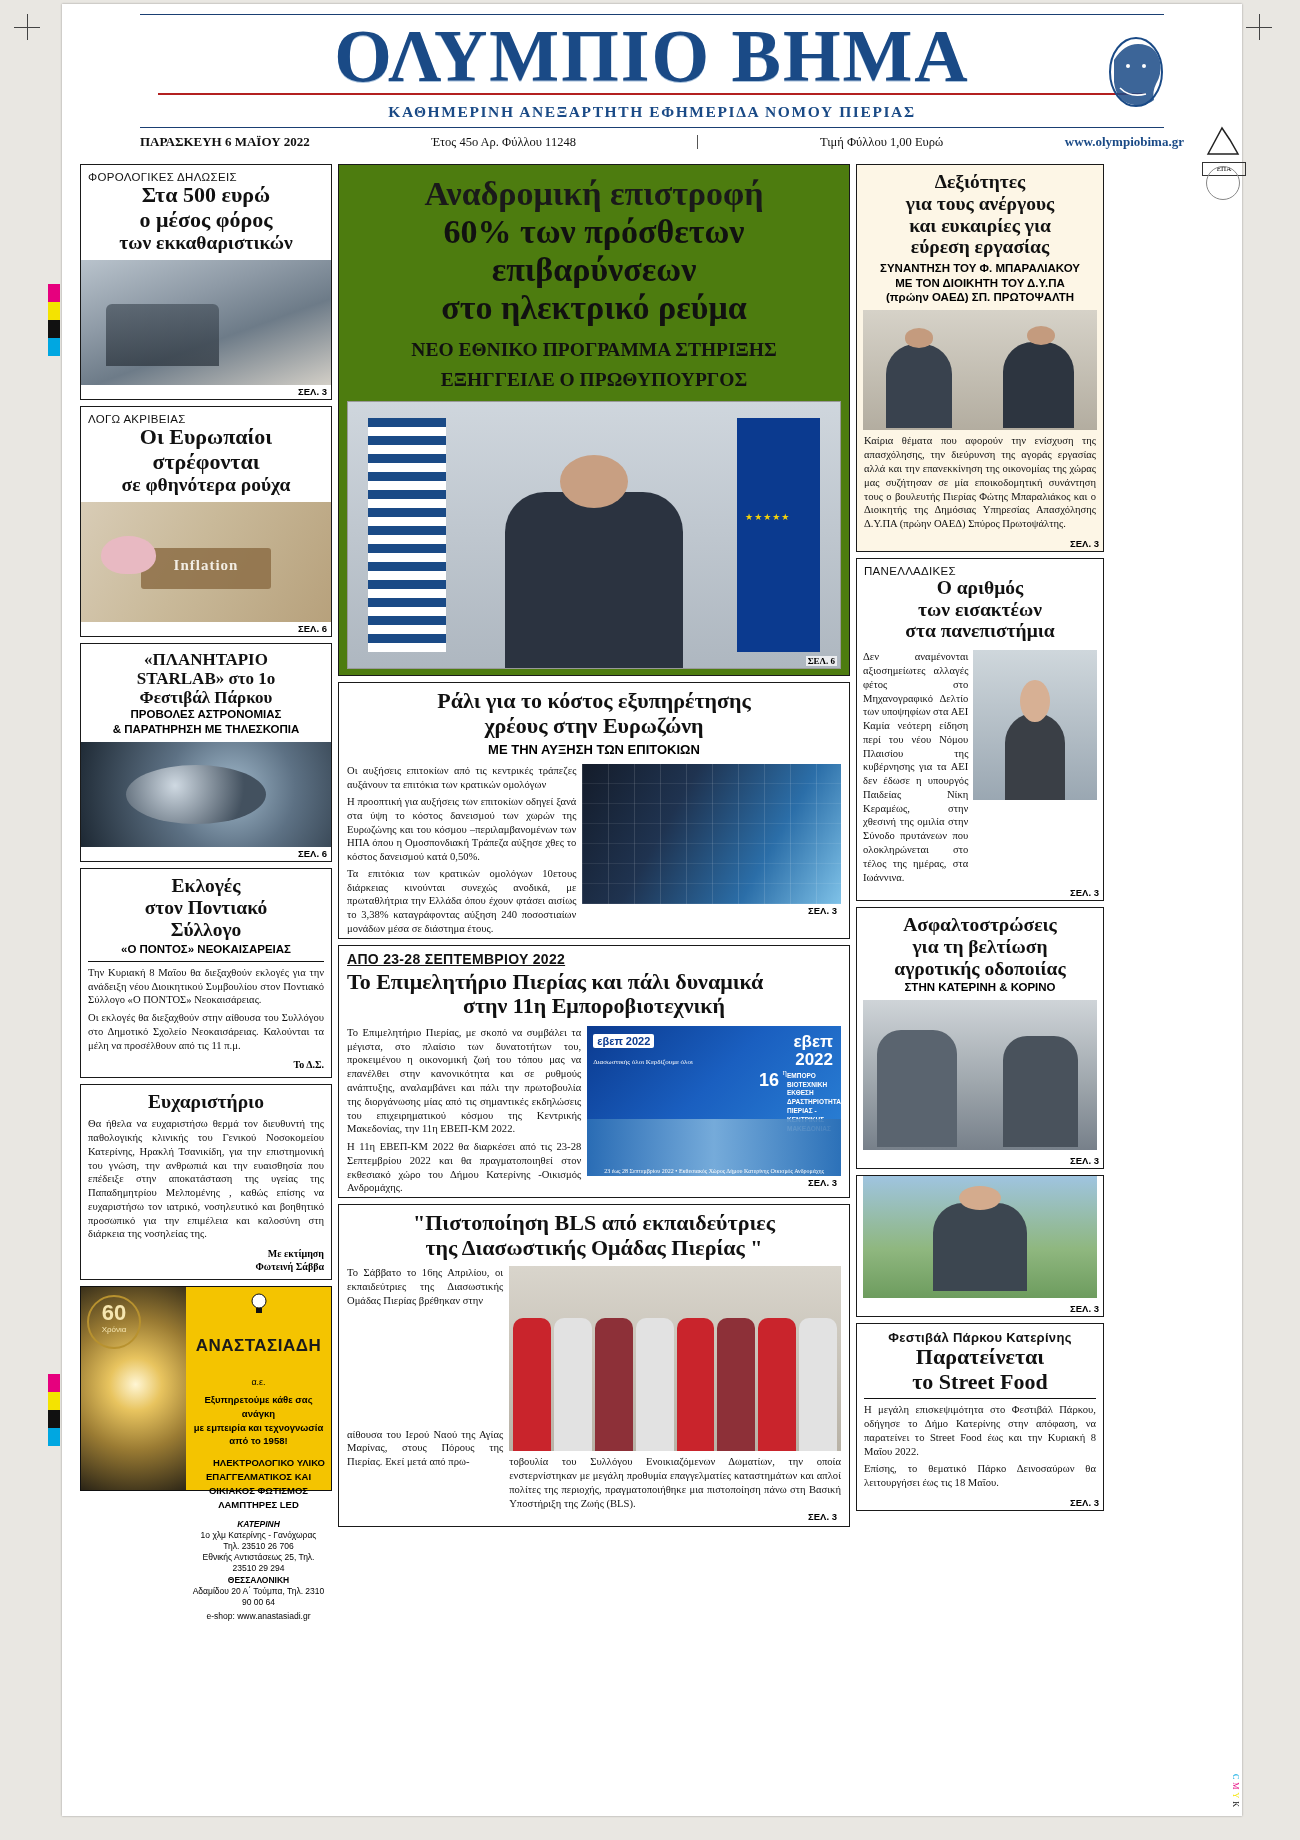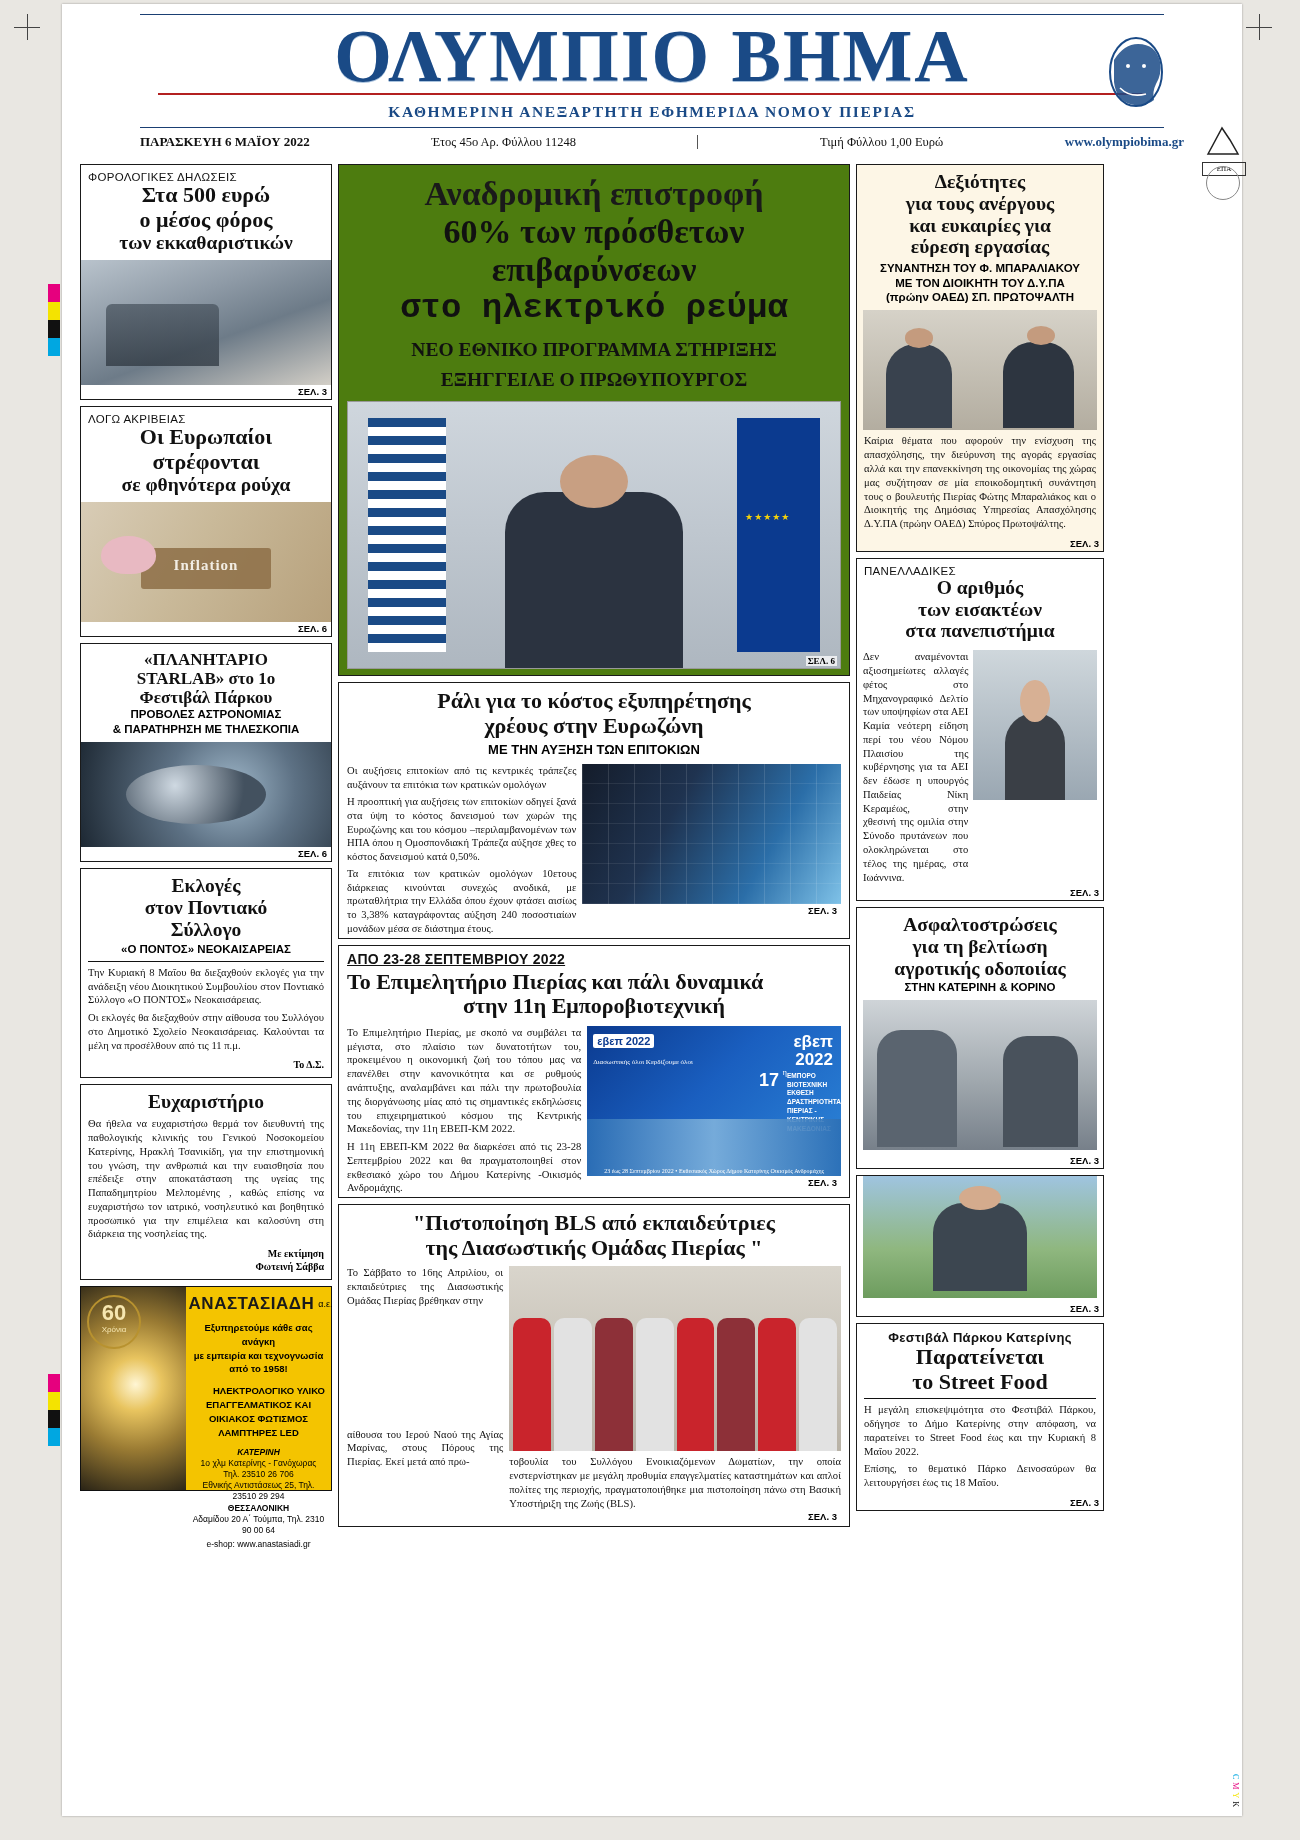--- a/index.html
+++ b/index.html
@@ -265,21 +265,21 @@
       </div>
 
       <div class="ad" style="height:205px;">
         <div class="ad-left photo ph-bulb">
           <div style="position:absolute;left:6px;top:8px;width:54px;height:54px;border:2px solid #b8922f;border-radius:50%;color:#f6e6b0;text-align:center;font-family:'Liberation Sans',sans-serif;">
             <div style="font-size:22px;font-weight:bold;line-height:1.1;margin-top:4px;">60</div>
             <div style="font-size:8px;">Χρόνια</div>
           </div>
         </div>
         <div class="ad-right">
-          <div style="display:flex;align-items:center;justify-content:center;gap:4px;">
+          <div style="display:flex;align-items:center;justify-content:center;gap:21px;flex-direction:column;">
             <svg width="18" height="22" viewBox="0 0 18 22">
               <circle cx="9" cy="8" r="7" fill="#fff" stroke="#111"></circle>
                 <rect x="6" y="15" width="6" height="5" fill="#111"></rect>
             </svg>
             <span class="ad-logo">ΑΝΑΣΤΑΣΙΑΔΗ</span>
             <span style="font-size:9px;font-family:'Liberation Sans',sans-serif;">α.ε.</span>
           </div>
           <div class="ad-strong" style="margin-top:6px;">Εξυπηρετούμε κάθε σας ανάγκη</div>
           <div class="ad-strong">με εμπειρία και τεχνογνωσία από το 1958!</div>
           <div class="ad-strong" style="margin-top:8px;text-align:right;">ΗΛΕΚΤΡΟΛΟΓΙΚΟ ΥΛΙΚΟ</div>
@@ -296,21 +296,21 @@
 
     </div>
 
     <div class="col-mid">
 
       <div class="box" style="background:#4d7c0f;">
         <div class="pad" style="padding:10px 12px 6px;">
           <div class="hl" style="font-size:34px;color:#1a1a1a;line-height:1.12;">Αναδρομική επιστροφή</div>
           <div class="hl" style="font-size:34px;line-height:1.12;">60%  των πρόσθετων</div>
           <div class="hl" style="font-size:34px;line-height:1.12;">επιβαρύνσεων</div>
-          <div class="hl" style="font-size:34px;line-height:1.12;font-family:Liberation Mono, monospace;">στο ηλεκτρικό ρεύμα</div>
+          <div class="hl" style="font-size:34px;line-height:1.12;">στο ηλεκτρικό ρεύμα</div>
           <div class="hl hl-21" style="padding-top:12px;">ΝΕΟ ΕΘΝΙΚΟ ΠΡΟΓΡΑΜΜΑ ΣΤΗΡΙΞΗΣ</div>
           <div class="hl hl-21" style="padding-top:8px;">ΕΞΗΓΓΕΙΛΕ Ο ΠΡΩΘΥΠΟΥΡΓΟΣ</div>
         </div>
         <div class="photo ph-pm" style="height:268px;margin:4px 8px 6px;width:auto;border:1px solid #999;">
           <div class="flag-gr"></div>
           <div class="flag-eu"></div>
           <div class="suit"></div>
           <div class="head"></div>
           <div class="cap">ΣΕΛ. 6</div>
         </div>
@@ -345,21 +345,21 @@
           <div style="width:48%;">
             <div class="body-txt">Το Επιμελητήριο Πιερίας, με σκοπό να συμβάλει τα μέγιστα, στο πλαίσιο των δυνατοτήτων του, προκειμένου η οικονομική ζωή του τόπου μας να επανέλθει στην κανονικότητα και σε ρυθμούς ανάπτυξης, αναλαμβάνει και πάλι την πρωτοβουλία της διοργάνωσης μίας από τις σημαντικές εκδηλώσεις του επιχειρηματικού κόσμου της Κεντρικής Μακεδονίας, την 11η ΕΒΕΠ-ΚΜ 2022.</div>
             <div class="body-txt" style="margin-top:4px;">Η 11η ΕΒΕΠ-ΚΜ 2022 θα διαρκέσει από τις 23-28 Σεπτεμβρίου 2022 και θα πραγματοποιηθεί στον εκθεσιακό χώρο του Δήμου Κατερίνης -Οικισμός Ανδρομάχης.</div>
           </div>
           <div style="width:52%;">
             <div class="poster" style="height:150px;">
               <div style="position:absolute;left:6px;top:8px;background:#fff;color:#0b3a8f;font-family:'Liberation Sans',sans-serif;font-weight:bold;font-size:11px;padding:1px 4px;border-radius:2px;">εβεπ 2022</div>
               <div style="position:absolute;left:6px;top:32px;color:#fff;font-size:7px;width:40%;line-height:1.3;">Διασωστικής όλοι Κερδίζουμε όλοι</div>
               <div style="position:absolute;right:8px;top:6px;color:#fff;font-family:'Liberation Sans',sans-serif;font-weight:bold;font-size:17px;">εβεπ</div>
               <div style="position:absolute;right:8px;top:24px;color:#fff;font-family:'Liberation Sans',sans-serif;font-weight:bold;font-size:17px;">2022</div>
-              <div style="position:absolute;right:62px;top:44px;color:#fff;font-family:'Liberation Sans',sans-serif;font-weight:bold;font-size:18px;">17</div>
+              <div style="position:absolute;right:62px;top:44px;color:#fff;font-family:'Liberation Sans',sans-serif;font-weight:bold;font-size:18px;">16</div>
               <div style="position:absolute;right:54px;top:42px;color:#fff;font-size:8px;">η</div>
               <div style="position:absolute;right:8px;top:46px;width:46px;color:#fff;font-family:'Liberation Sans',sans-serif;font-weight:bold;font-size:6.5px;line-height:1.35;text-align:left;">
                 <div>ΕΜΠΟΡΟ</div>
                 <div>ΒΙΟΤΕΧΝΙΚΗ</div>
                 <div>ΕΚΘΕΣΗ</div>
                 <div>ΔΡΑΣΤΗΡΙΟΤΗΤΑ</div>
                 <div>ΠΙΕΡΙΑΣ -</div>
                 <div>ΚΕΝΤΡΙΚΗΣ</div>
                 <div>ΜΑΚΕΔΟΝΙΑΣ</div>
               </div>

